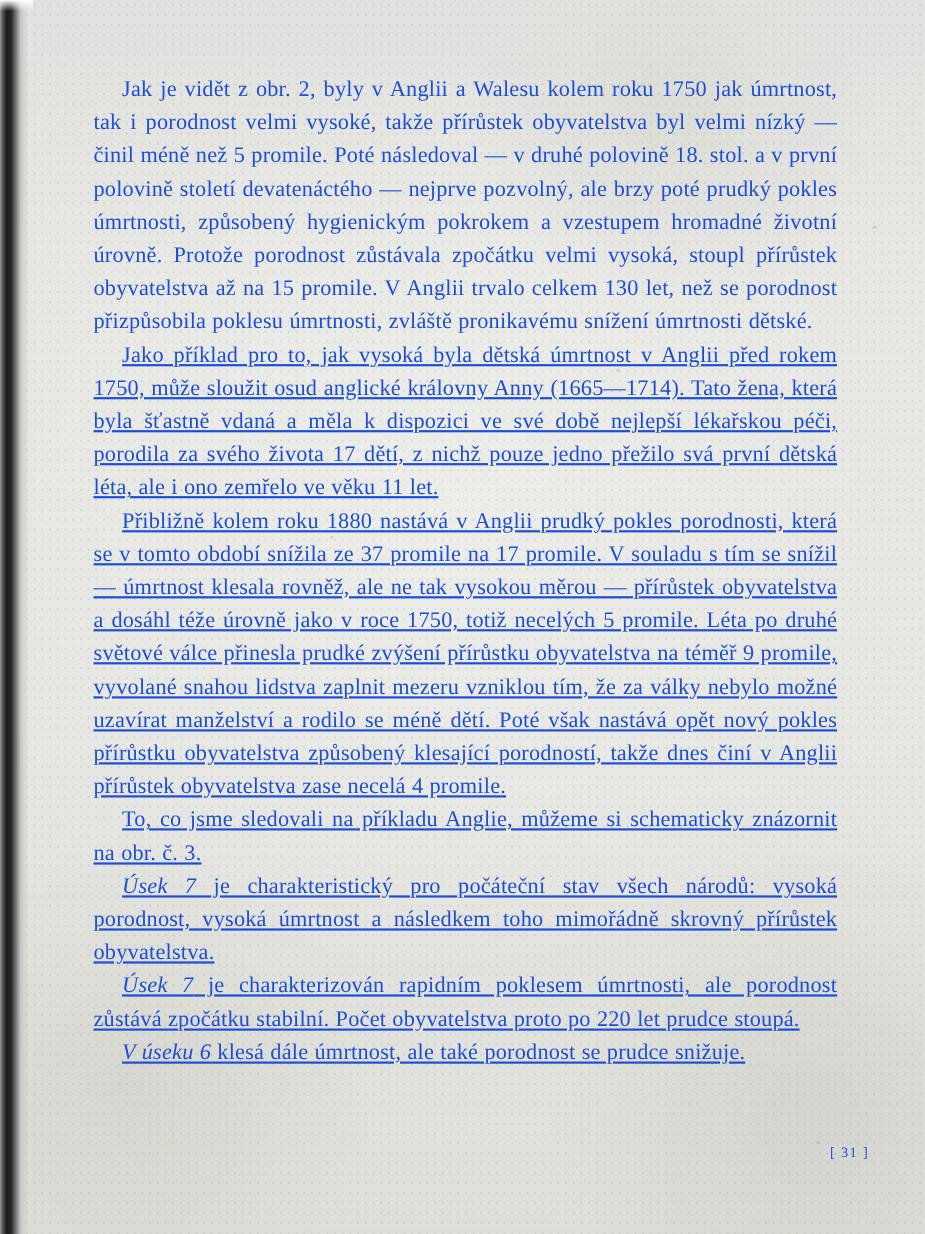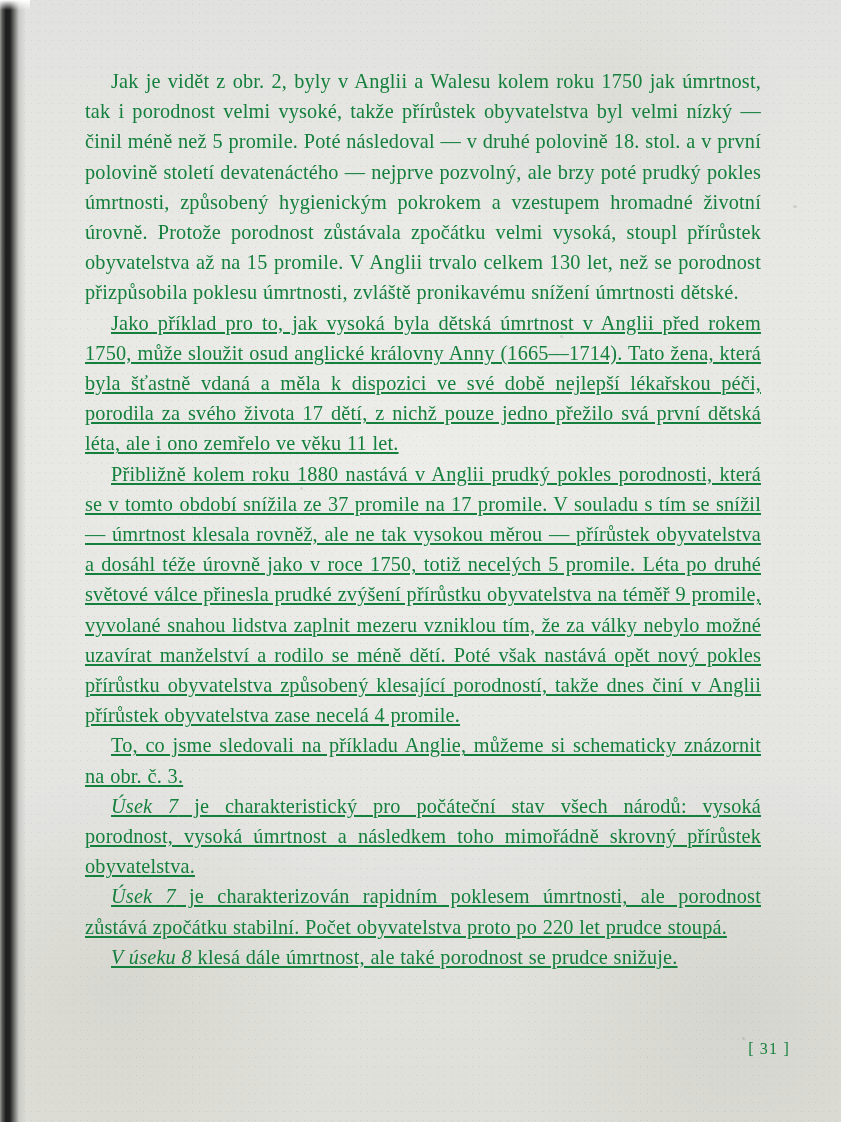--- a/index.html
+++ b/index.html
@@ -10,21 +10,21 @@
   }
 
   
   .page {
     position: relative;
     width: 841px;
     height: 1122px;
     overflow: hidden;
     background: #f2f2f0;
     font-family: "Liberation Serif", "DejaVu Serif", serif;
-    color: #15803d;
+    color: #1d4ed8;
   }
 
   
   .paper-grain {
     position: absolute;
     inset: 0;
     pointer-events: none;
     background:
       radial-gradient(ellipse 70% 55% at 48% 42%, rgba(255,255,255,0.55) 0%, rgba(255,255,255,0) 70%),
       radial-gradient(ellipse 40% 30% at 88% 90%, rgba(205,205,198,0.40) 0%, rgba(205,205,198,0) 72%),
@@ -101,21 +101,21 @@
     font-style: italic;
   }
 
   
   .folio {
     position: absolute;
     left: 0;
     top: 1040px;
     width: 790px;
     text-align: right;
-    font-size: 16px;
+    font-size: 13px;
     letter-spacing: 1.2px;
     font-family: "Liberation Serif", "DejaVu Serif", serif;
   }
 
   
   .smudge {
     position: absolute;
     pointer-events: none;
     background: rgba(110,110,104,0.20);
     border-radius: 50%;
@@ -159,20 +159,20 @@
 
     <p class="para">
       <span class="it">Úsek 7</span><span> je charakteristický pro počáteční stav všech národů: vysoká porodnost, vysoká úmrtnost a následkem toho mimořádně skrovný přírůstek obyvatelstva.</span>
     </p>
 
     <p class="para">
       <span class="it">Úsek 7</span><span> je charakterizován rapidním poklesem úmrtnosti, ale porodnost zůstává zpočátku stabilní. Počet obyvatelstva proto po 220 let prudce stoupá.</span>
     </p>
 
     <p class="para">
-      <span class="it">V úseku 8</span><span> klesá dále úmrtnost, ale také porodnost se prudce snižuje.</span>
+      <span class="it">V úseku 6</span><span> klesá dále úmrtnost, ale také porodnost se prudce snižuje.</span>
     </p>
 
   </div>
 
   <div class="folio">[ 31 ]</div>
 
 </div>
 
 </body></html>

